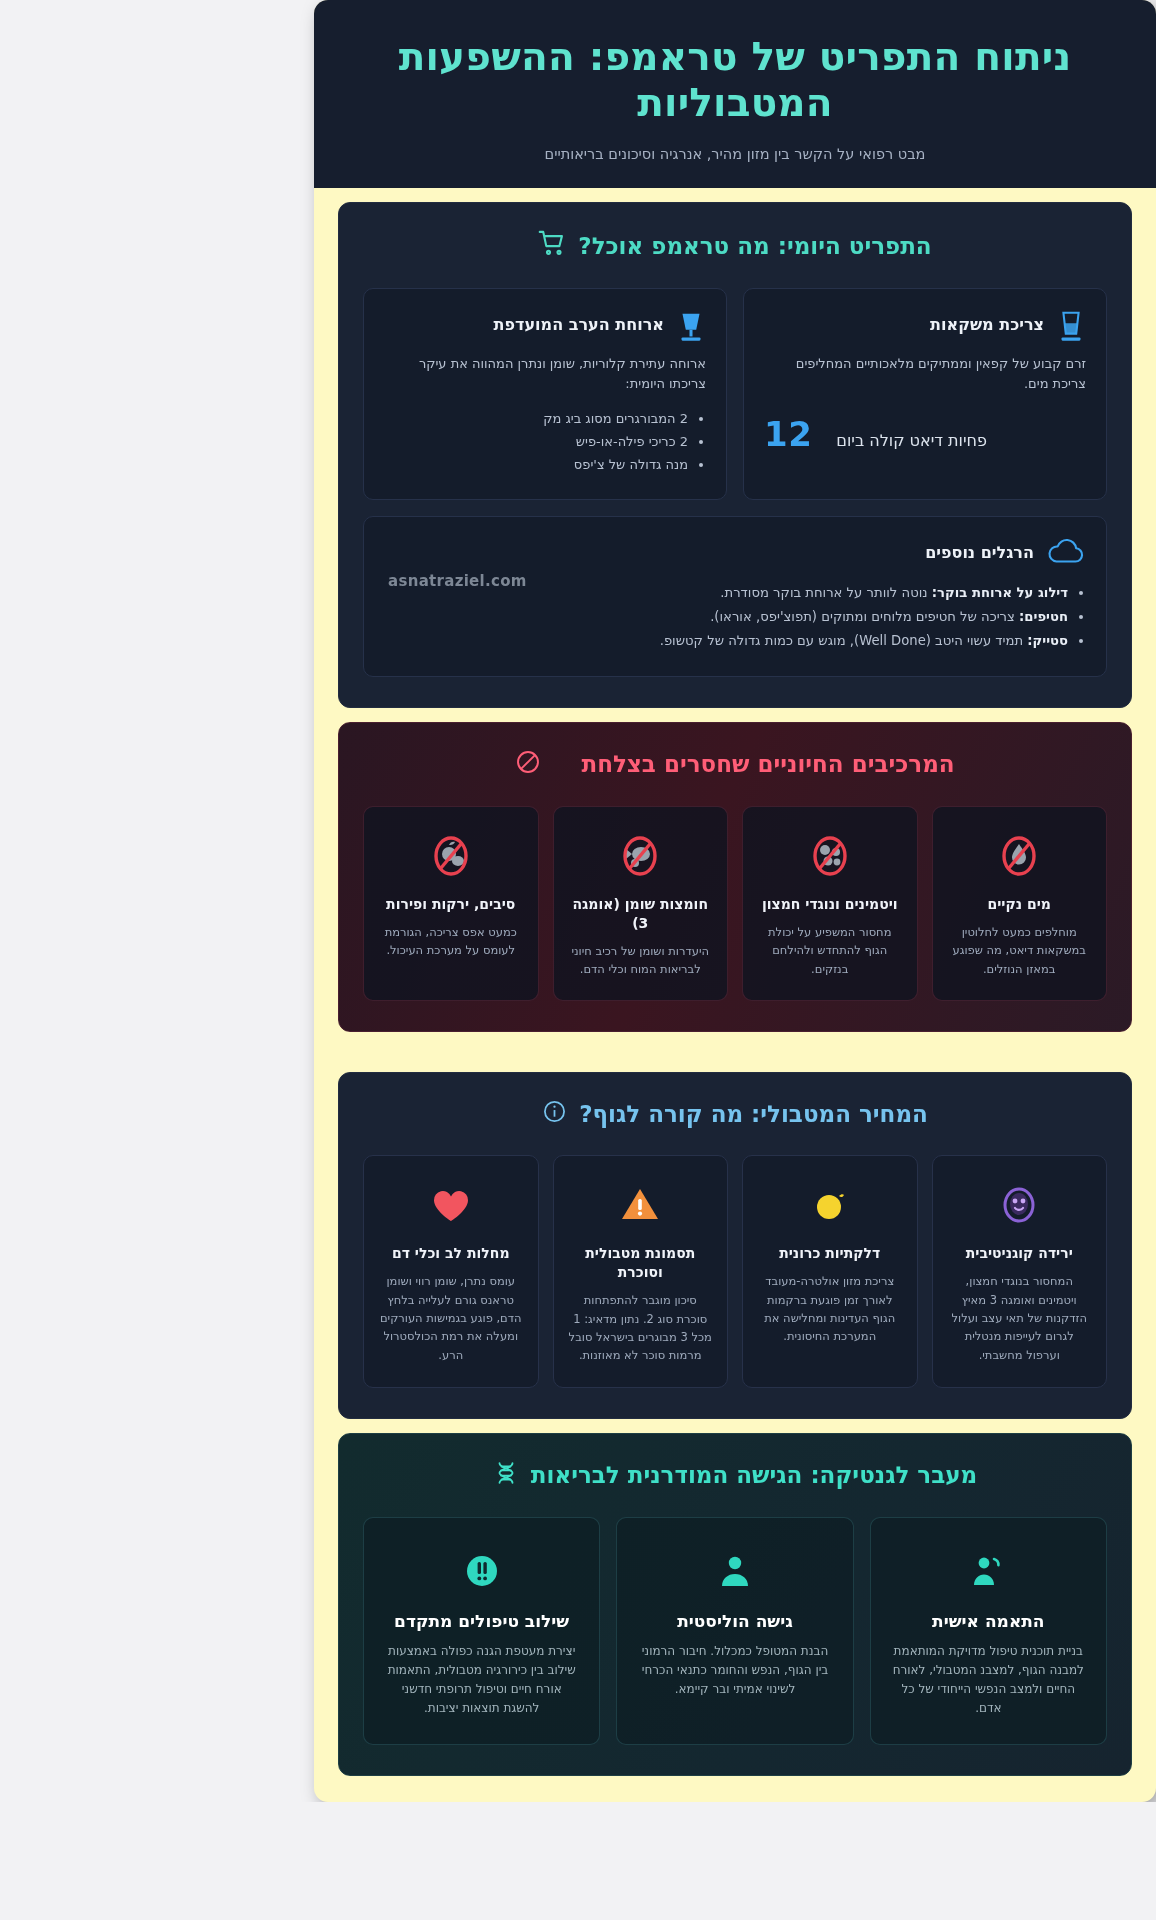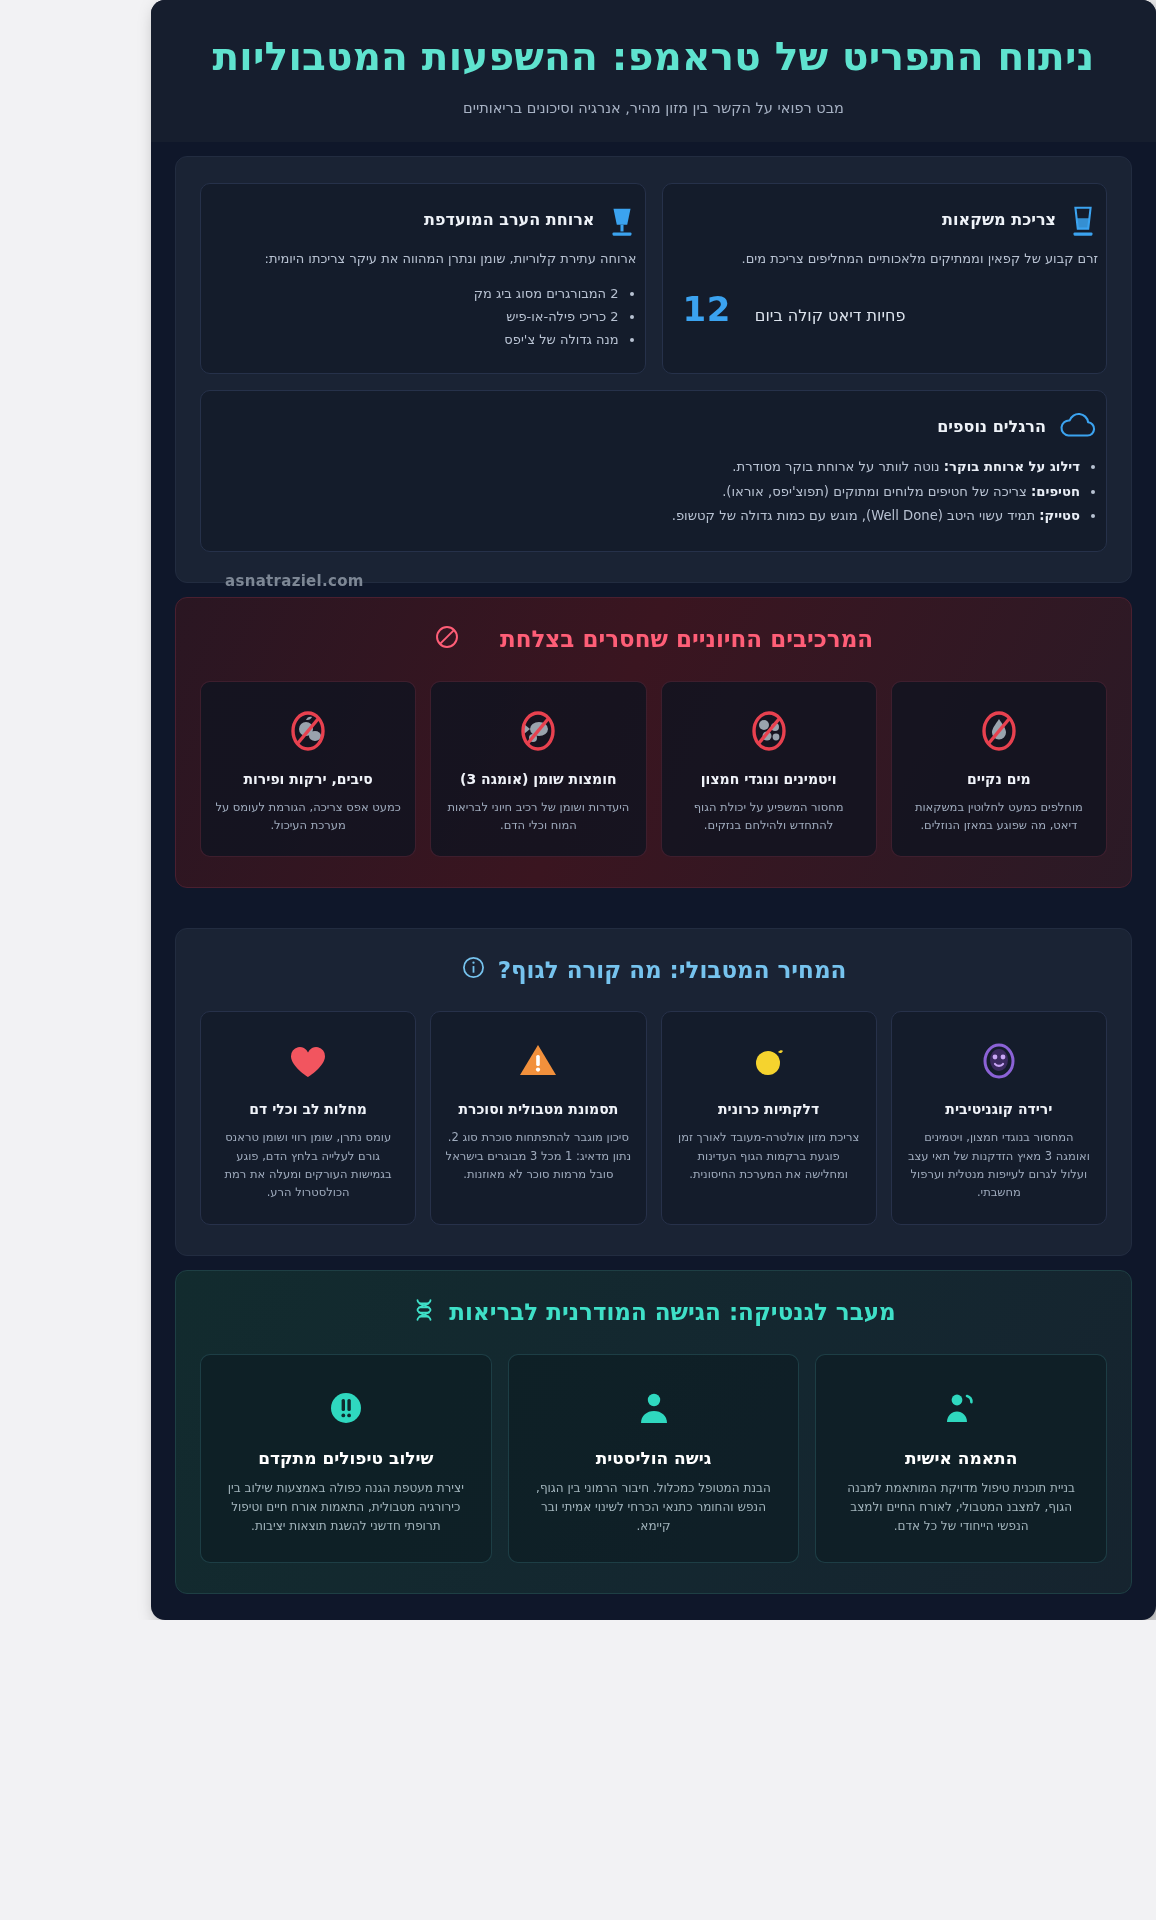--- a/index.html
+++ b/index.html
@@ -4,23 +4,23 @@
 <style>
   * { box-sizing: border-box; margin: 0; padding: 0; }
   html, body {
     width: 1156px;
     background: #f2f2f4;
     font-family: "DejaVu Sans", "Liberation Sans", sans-serif;
   }
   body { padding: 0; }
 
   .page {
-    width: 1005px;
+    width: 842px;
     margin: 0 0 0 0;
-    background: #0f172a;
+    background: #fef9c3;
     border-radius: 14px;
     box-shadow: 6px 6px 18px rgba(0,0,0,0.35);
     overflow: hidden;
     position: relative;
     padding: 0 0 12px 0;
   }
 
   
   .hero {
     background: #161e2e;
@@ -81,21 +81,21 @@
   .grid4 > * { flex: 1 1 0; }
   .grid3 { display: flex; gap: 16px; }
   .grid3 > * { flex: 1 1 0; }
 
   .card {
     background: #141c2b;
     border: 1px solid #26314a;
     border-radius: 10px;
     padding: 18px 18px 20px 18px;
   }
-  .card.pad-lg { padding: 20px 8px 22px 20px; }
+  .card.pad-lg { padding: 20px 20px 22px 20px; }
   .card-head {
     display: flex;
     align-items: flex-start;
     gap: 12px;
     justify-content: flex-start;
   }
   .card-head .icon { flex: 0 0 auto; line-height: 0; }
   .card-head h3 {
     font-size: 16px;
     font-weight: bold;
@@ -194,20 +194,30 @@
 <body>
 
 <div class="page">
 
   <div class="hero">
     <h1>ניתוח התפריט של טראמפ: ההשפעות המטבוליות</h1>
     <div class="sub">מבט רפואי על הקשר בין מזון מהיר, אנרגיה וסיכונים בריאותיים</div>
   </div>
 
   <div class="section sec-menu">
+    <div class="section-title">
+      <span class="ttl">התפריט היומי: מה טראמפ אוכל?</span>
+      <span>
+        <svg width="28" height="28" viewBox="0 0 24 24" fill="none" stroke="#4ddbc4" stroke-width="1.8" stroke-linecap="round" stroke-linejoin="round">
+          <circle cx="9" cy="20" r="1.3"></circle>
+            <circle cx="18" cy="20" r="1.3"></circle>
+          <path d="M1.5 2.5h3l2.6 12.2h11.2l2.2-8.6H6"></path>
+        </svg>
+      </span>
+    </div>
 
     <div class="grid2">
 
       <div class="card pad-lg">
         <div class="card-head">
           <span class="icon">
             <svg class="cup" width="30" height="36" viewBox="0 0 30 38" fill="none">
               <path d="M7 4 L23 4 L20.5 26 L9.5 26 Z" stroke="#3ba3f0" stroke-width="2.2" fill="none"></path>
               <path d="M8.6 15 L21.4 15 L20.5 26 L9.5 26 Z" fill="#3ba3f0" opacity="0.85"></path>
               <rect x="5" y="30" width="20" height="3.4" rx="1.2" fill="#3ba3f0"></rect>

